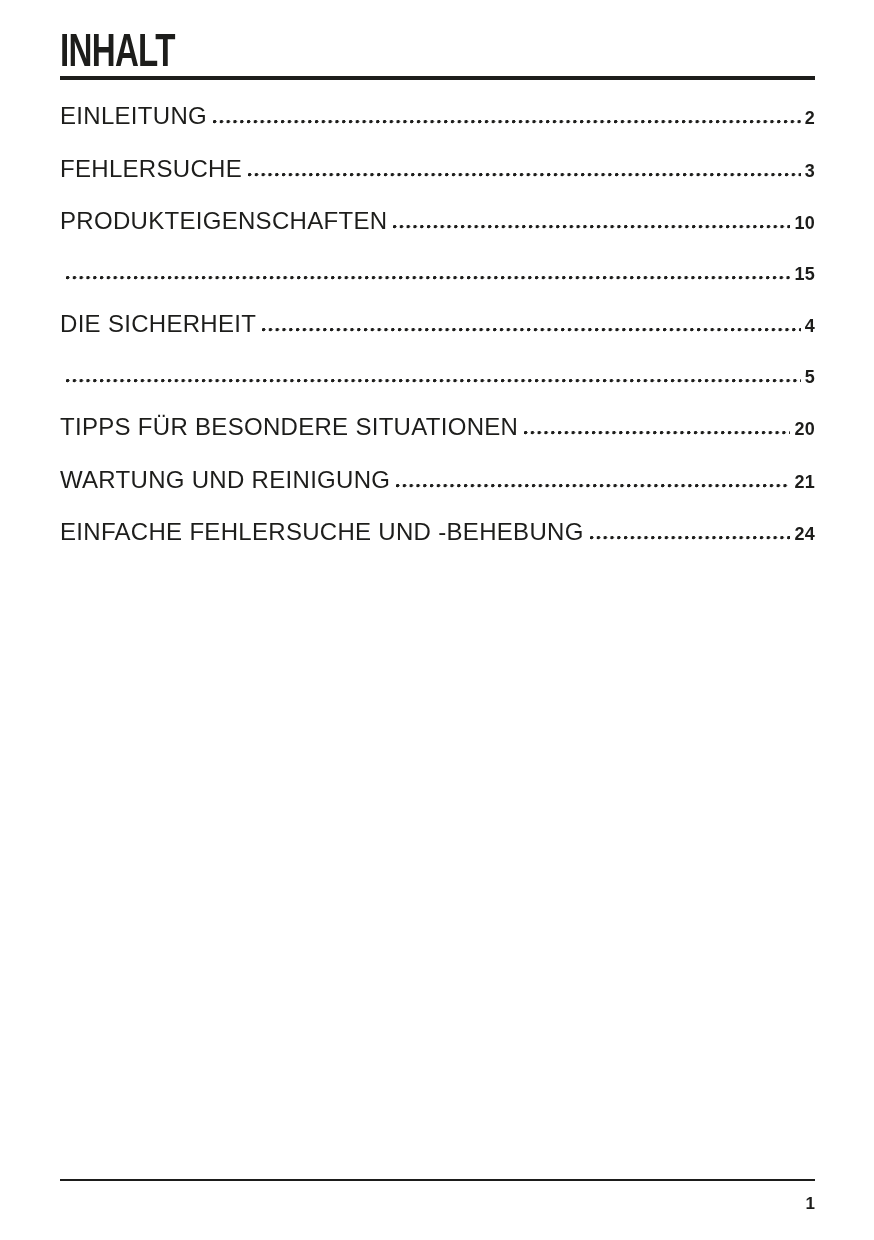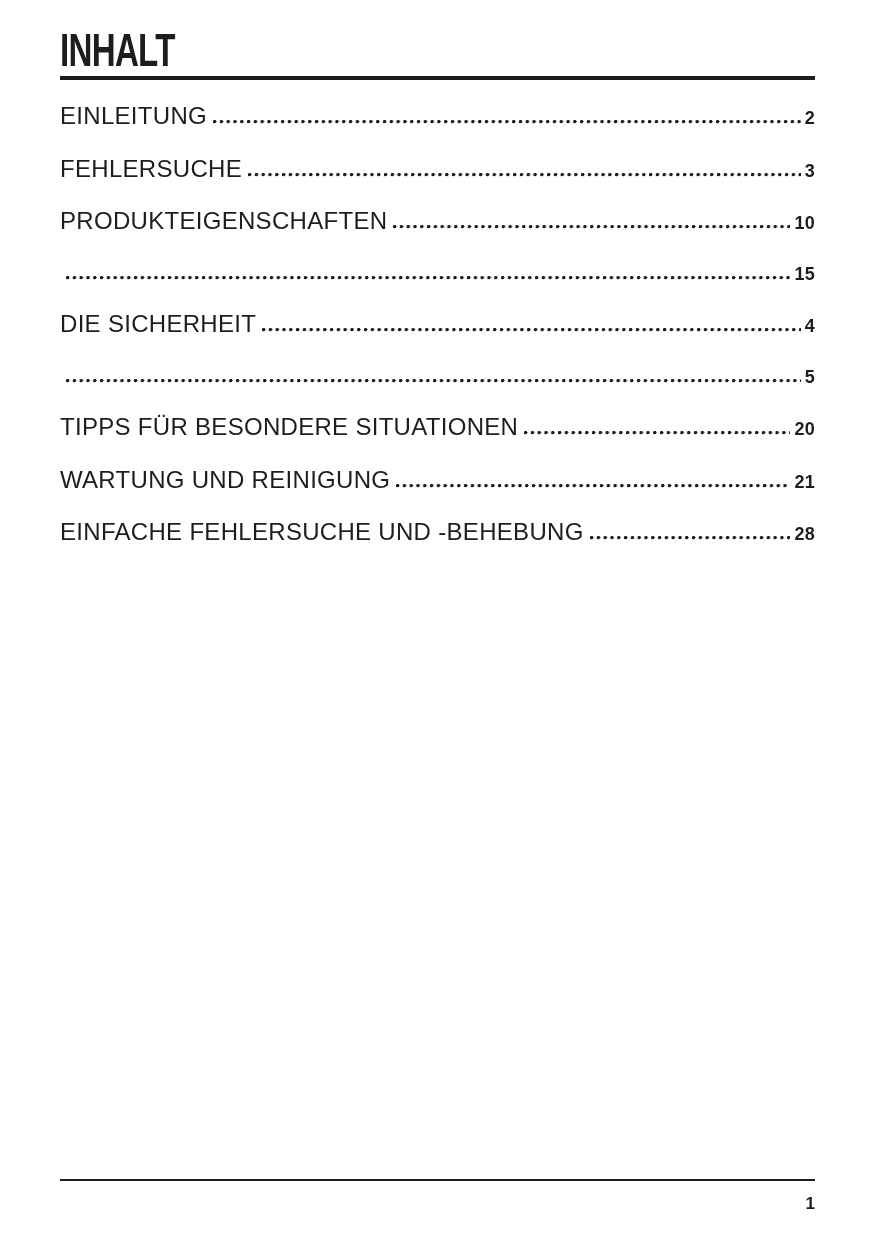--- a/index.html
+++ b/index.html
@@ -133,21 +133,21 @@
     <div class="toc-row">
       <span class="toc-label">WARTUNG UND REINIGUNG</span>
       <span class="toc-dots"></span>
       <span class="toc-page">21</span>
     </div>
 
 
     <div class="toc-row">
       <span class="toc-label">EINFACHE FEHLERSUCHE UND -BEHEBUNG</span>
       <span class="toc-dots"></span>
-      <span class="toc-page">28</span>
+      <span class="toc-page">24</span>
     </div>
 
   </div>
 
   <div class="footer">
     <span class="footer-page">1</span>
   </div>
 
 </div>
 

